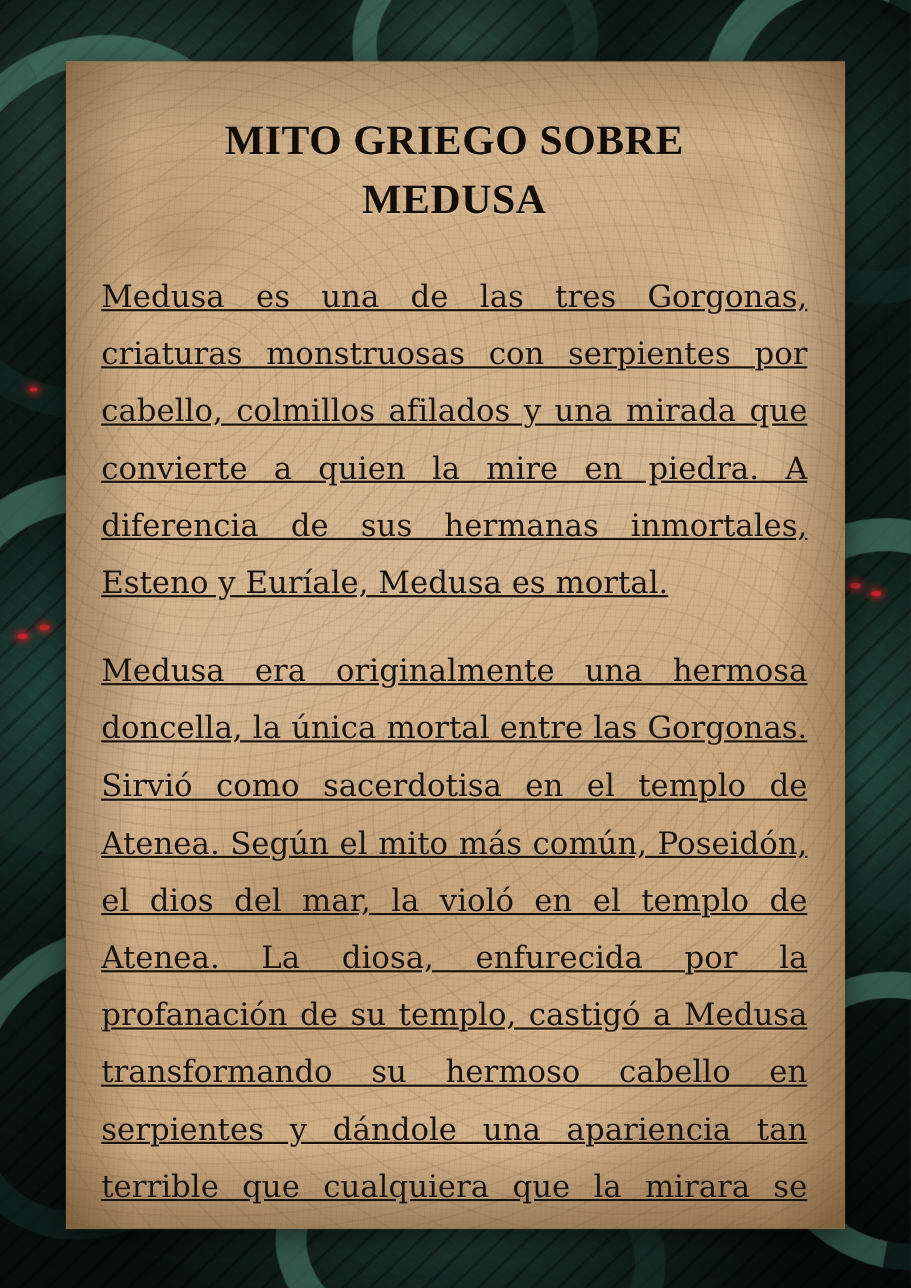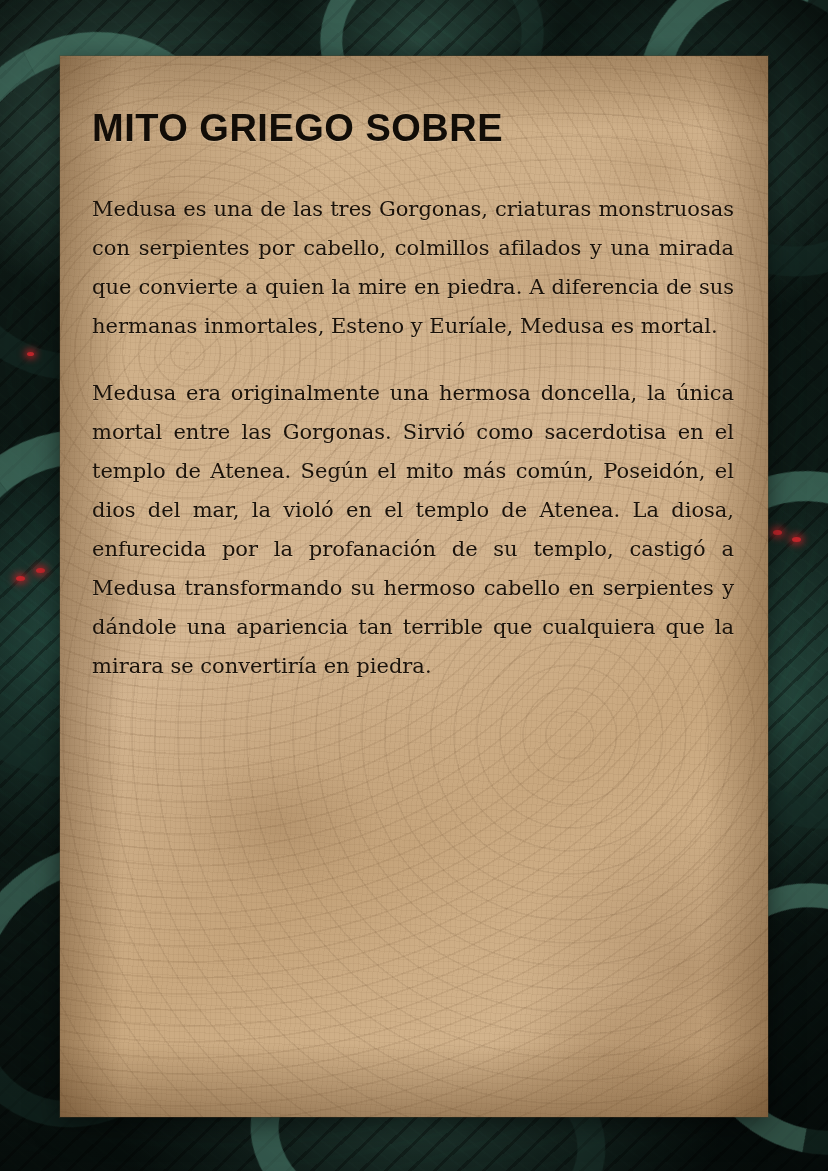--- a/index.html
+++ b/index.html
@@ -125,40 +125,42 @@
     pointer-events: none;
   }
 
   .content {
     position: relative;
     z-index: 2;
     padding: 46px 34px 0 32px;
   }
 
   .title {
-    font-family: Liberation Sans, sans-serif;
+    text-align: center;
+    font-family: Liberation Serif, serif;
     font-weight: 700;
     font-size: 38px;
     line-height: 1.42;
     letter-spacing: 0.5px;
     color: #120d07;
     margin: 0 0 34px 0;
     text-shadow: 0 1px 0 rgba(255,240,215,0.25);
   }
   .title .line { display: block; }
 
   .para {
     font-family: "DejaVu Serif", "Liberation Serif", serif;
-    font-size: 21px;
+    font-size: 28px;
     line-height: 1.86;
     color: #1a120a;
     text-align: justify;
     text-justify: inter-word;
     margin: 0 0 28px 0;
     text-shadow: 0 1px 0 rgba(255,240,215,0.18);
+    text-decoration: underline;
   }
   .para:last-child { margin-bottom: 0; }
 
   
   .stain {
     position: absolute;
     border-radius: 50%;
     pointer-events: none;
   }
   .s1 { left: 40px;  top: 120px; width: 120px; height: 90px;  background: radial-gradient(ellipse at center, rgba(110,74,38,0.16), rgba(0,0,0,0) 70%); }
@@ -194,20 +196,21 @@
     <div class="stain s1"></div>
     <div class="stain s2"></div>
     <div class="stain s3"></div>
     <div class="stain s4"></div>
     <div class="stain s5"></div>
 
     <div class="content">
 
       <h1 class="title">
         <span class="line">MITO GRIEGO SOBRE</span>
+        <span class="line">MEDUSA</span>
       </h1>
 
       <p class="para">Medusa es una de las tres Gorgonas, criaturas monstruosas con serpientes por cabello, colmillos afilados y una mirada que convierte a quien la mire en piedra. A diferencia de sus hermanas inmortales, Esteno y Euríale, Medusa es mortal.</p>
       <p class="para">Medusa era originalmente una hermosa doncella, la única mortal entre las Gorgonas. Sirvió como sacerdotisa en el templo de Atenea. Según el mito más común, Poseidón, el dios del mar, la violó en el templo de Atenea. La diosa, enfurecida por la profanación de su templo, castigó a Medusa transformando su hermoso cabello en serpientes y dándole una apariencia tan terrible que cualquiera que la mirara se convertiría en piedra.</p>
 
     </div>
   </div>
 </div>
 
 </body></html>

